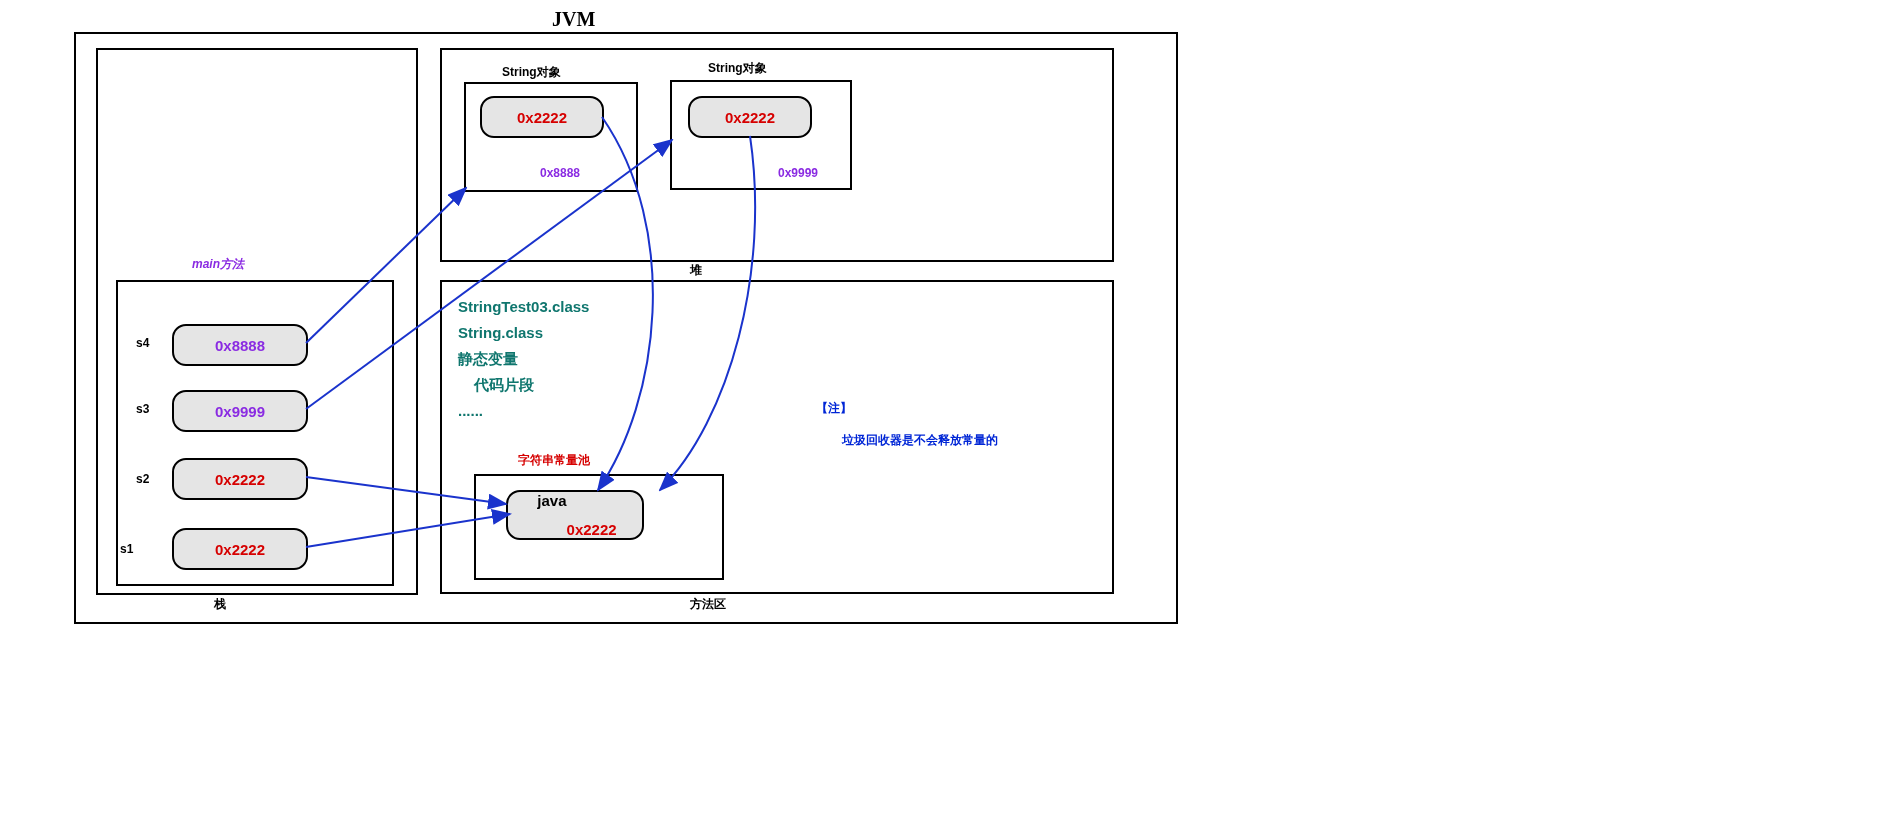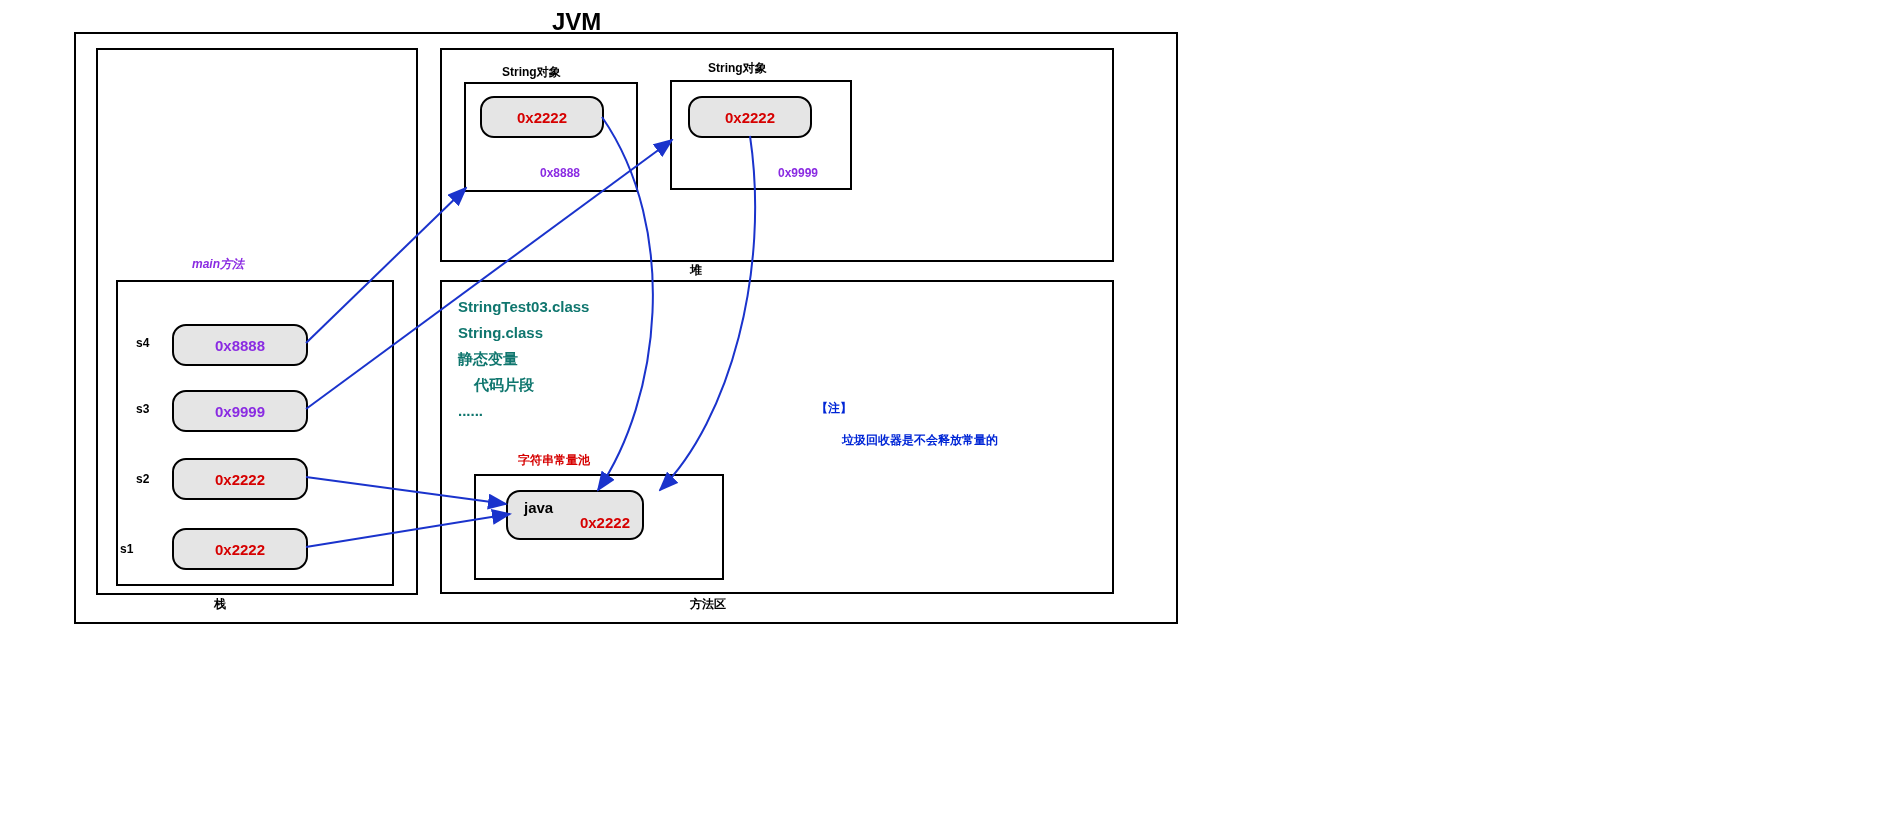--- a/index.html
+++ b/index.html
@@ -54,21 +54,21 @@
   }
   .arrow-line {
     stroke: #1a33cc;
     stroke-width: 2;
     fill: none;
   }
 </style>
 </head>
 <body>
 
-<div class="label" style="left:552px; top:8px; font-size:24px;">JVM</div>
+<div class="label" style="left:552px; top:8px; font-size:20px;font-family:Liberation Serif, serif;">JVM</div>
 
 <div class="box" style="left:74px; top:32px; width:1100px; height:588px;"></div>
 
 <div class="box" style="left:96px; top:48px; width:318px; height:543px;"></div>
 <div class="label" style="left:214px; top:596px;">栈</div>
 
 <div class="label purple" style="left:192px; top:256px;font-style:italic;">main方法</div>
 
 <div class="box" style="left:116px; top:280px; width:274px; height:302px;"></div>
 
@@ -101,21 +101,21 @@
 <div class="label" style="left:690px; top:596px;">方法区</div>
 
 <div class="text-line" style="left:458px; top:298px;">StringTest03.class</div>
 <div class="text-line" style="left:458px; top:324px;">String.class</div>
 <div class="text-line" style="left:458px; top:350px;">静态变量</div>
 <div class="text-line" style="left:474px; top:376px;">代码片段</div>
 <div class="text-line" style="left:458px; top:402px;">......</div>
 
 <div class="label red" style="left:518px; top:452px;">字符串常量池</div>
 <div class="box" style="left:474px; top:474px; width:246px; height:102px;"></div>
-<div class="pill" style="left:506px; top:490px; width:138px; height:50px; flex-direction:column; align-items:flex-start; padding-left:16px; box-sizing:border-box; justify-content:center;">
+<div class="pill" style="left:506px; top:490px; width:138px; height:50px; flex-direction:row; align-items:flex-start; padding-left:16px; box-sizing:border-box; justify-content:center;">
   <span style="color:#000;">java</span>
   <span class="red" style="align-self:flex-end; padding-right:12px; margin-top:-2px;">0x2222</span>
 </div>
 
 <div class="label blue" style="left:816px; top:400px;">【注】</div>
 <div class="label blue" style="left:806px; top:432px;margin-left:36px;">垃圾回收器是不会释放常量的</div>
 
 <svg class="arrows">
   <defs>
     <marker id="arrowhead" markerWidth="10" markerHeight="8" refX="9" refY="4" orient="auto">

